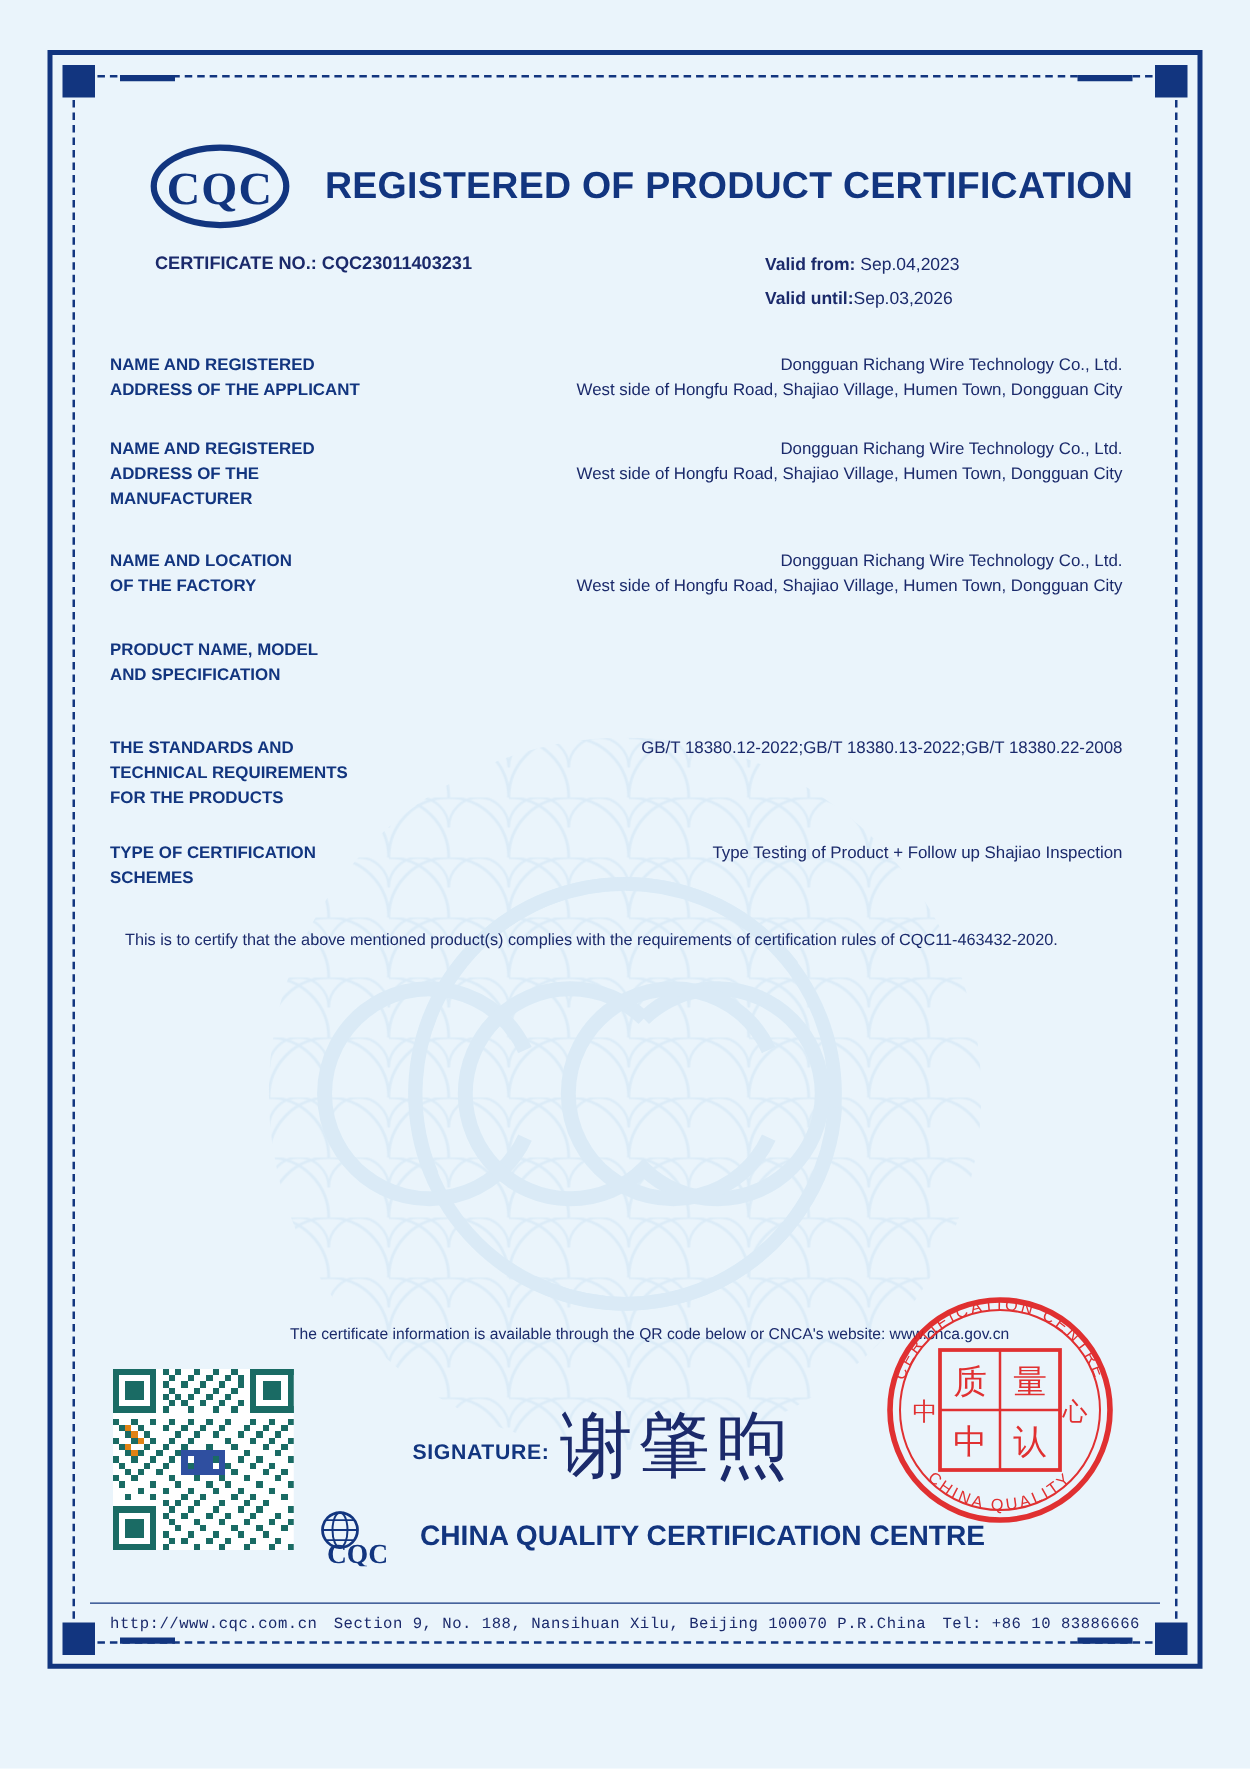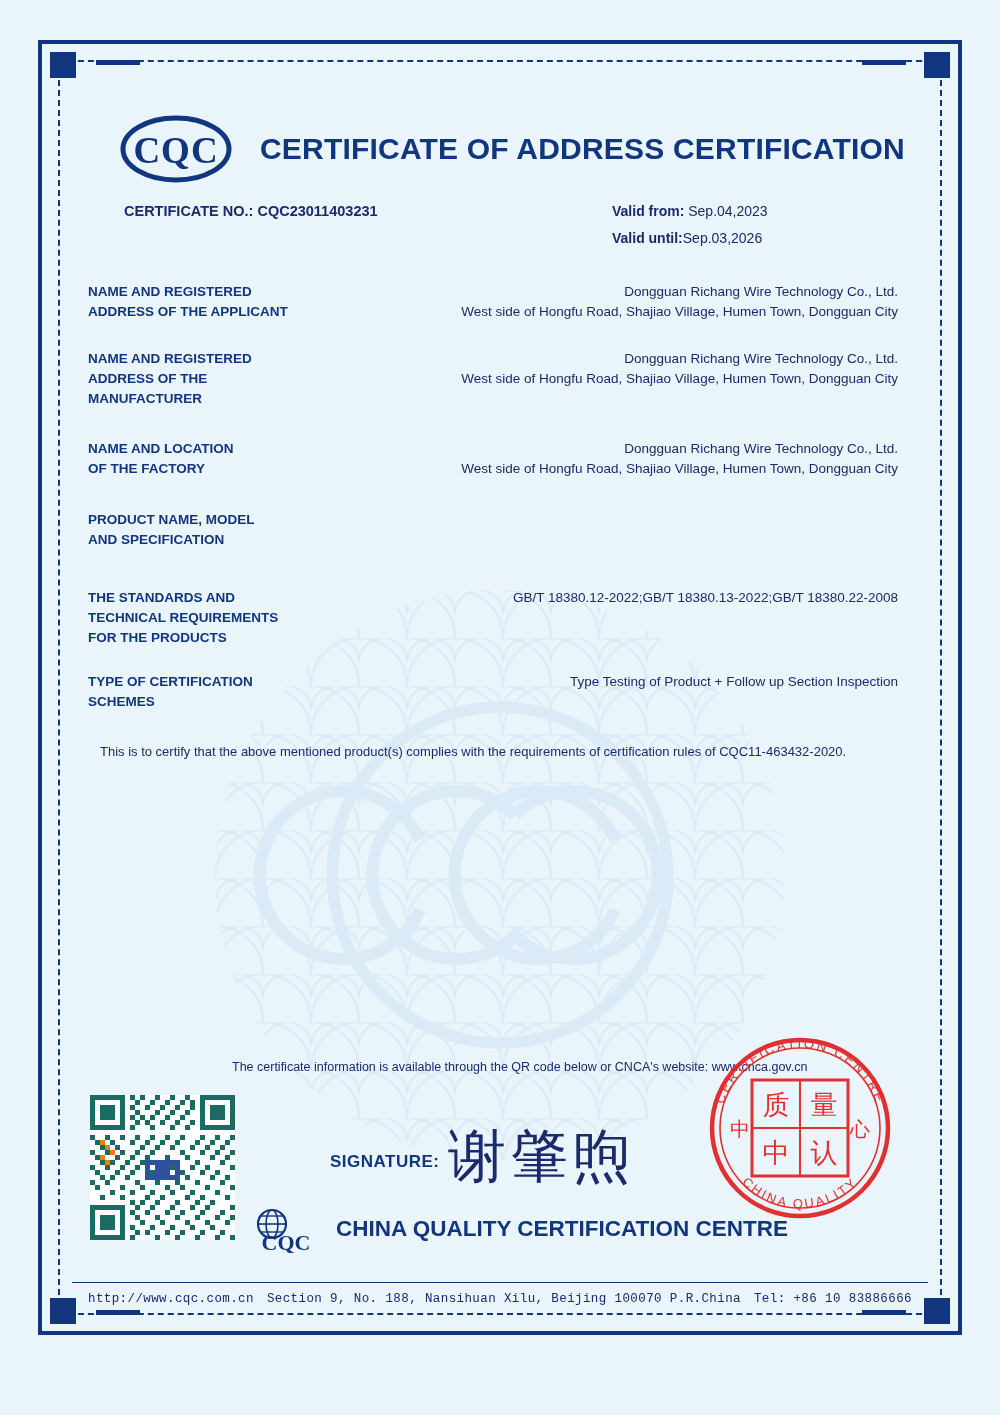--- a/index.html
+++ b/index.html
@@ -289,21 +289,21 @@
   <div class="corner-dash cd-t1"></div>
   <div class="corner-dash cd-t2"></div>
   <div class="corner-dash cd-b1"></div>
   <div class="corner-dash cd-b2"></div>
 
   <div class="header">
     <svg class="logo-cqc" viewBox="0 0 112 70">
       <ellipse cx="56" cy="35" rx="53" ry="31" fill="none" stroke="#12357f" stroke-width="5"></ellipse>
       <text x="56" y="49" text-anchor="middle" font-family="Liberation Serif, serif" font-size="37" font-weight="bold" fill="#12357f" letter-spacing="1">CQC</text>
     </svg>
-    <div class="cert-title">CERTIFICATE OF ADDRESS CERTIFICATION</div>
+    <div class="cert-title">REGISTERED OF PRODUCT CERTIFICATION</div>
   </div>
 
   <div class="cert-no">CERTIFICATE NO.: CQC23011403231</div>
   <div class="valid-from">
     <span class="valid-label">Valid from:</span>
     <span>Sep.04,2023</span>
   </div>
   <div class="valid-until">
     <span class="valid-label">Valid until:</span><span>Sep.03,2026</span>
   </div>
@@ -359,21 +359,21 @@
       <div>GB/T 18380.12-2022;GB/T 18380.13-2022;GB/T 18380.22-2008</div>
     </div>
   </div>
 
   <div class="row" id="row-schemes">
     <div class="label">
       <div>TYPE OF CERTIFICATION</div>
       <div>SCHEMES</div>
     </div>
     <div class="value">
-      <div>Type Testing of Product + Follow up Section Inspection</div>
+      <div>Type Testing of Product + Follow up Shajiao Inspection</div>
     </div>
   </div>
 
   <div class="statement" id="stmt1">This is to certify that the above mentioned product(s) complies with the requirements of certification rules of CQC11-463432-2020.</div>
 
   <div class="qr-note">The certificate information is available through the QR code below or CNCA's website: www.cnca.gov.cn</div>
 
   <svg class="qr-box" viewBox="0 0 29 29" shape-rendering="crispEdges">
     <rect width="29" height="29" fill="#ffffff"></rect>
     <g fill="#1a6b64">

